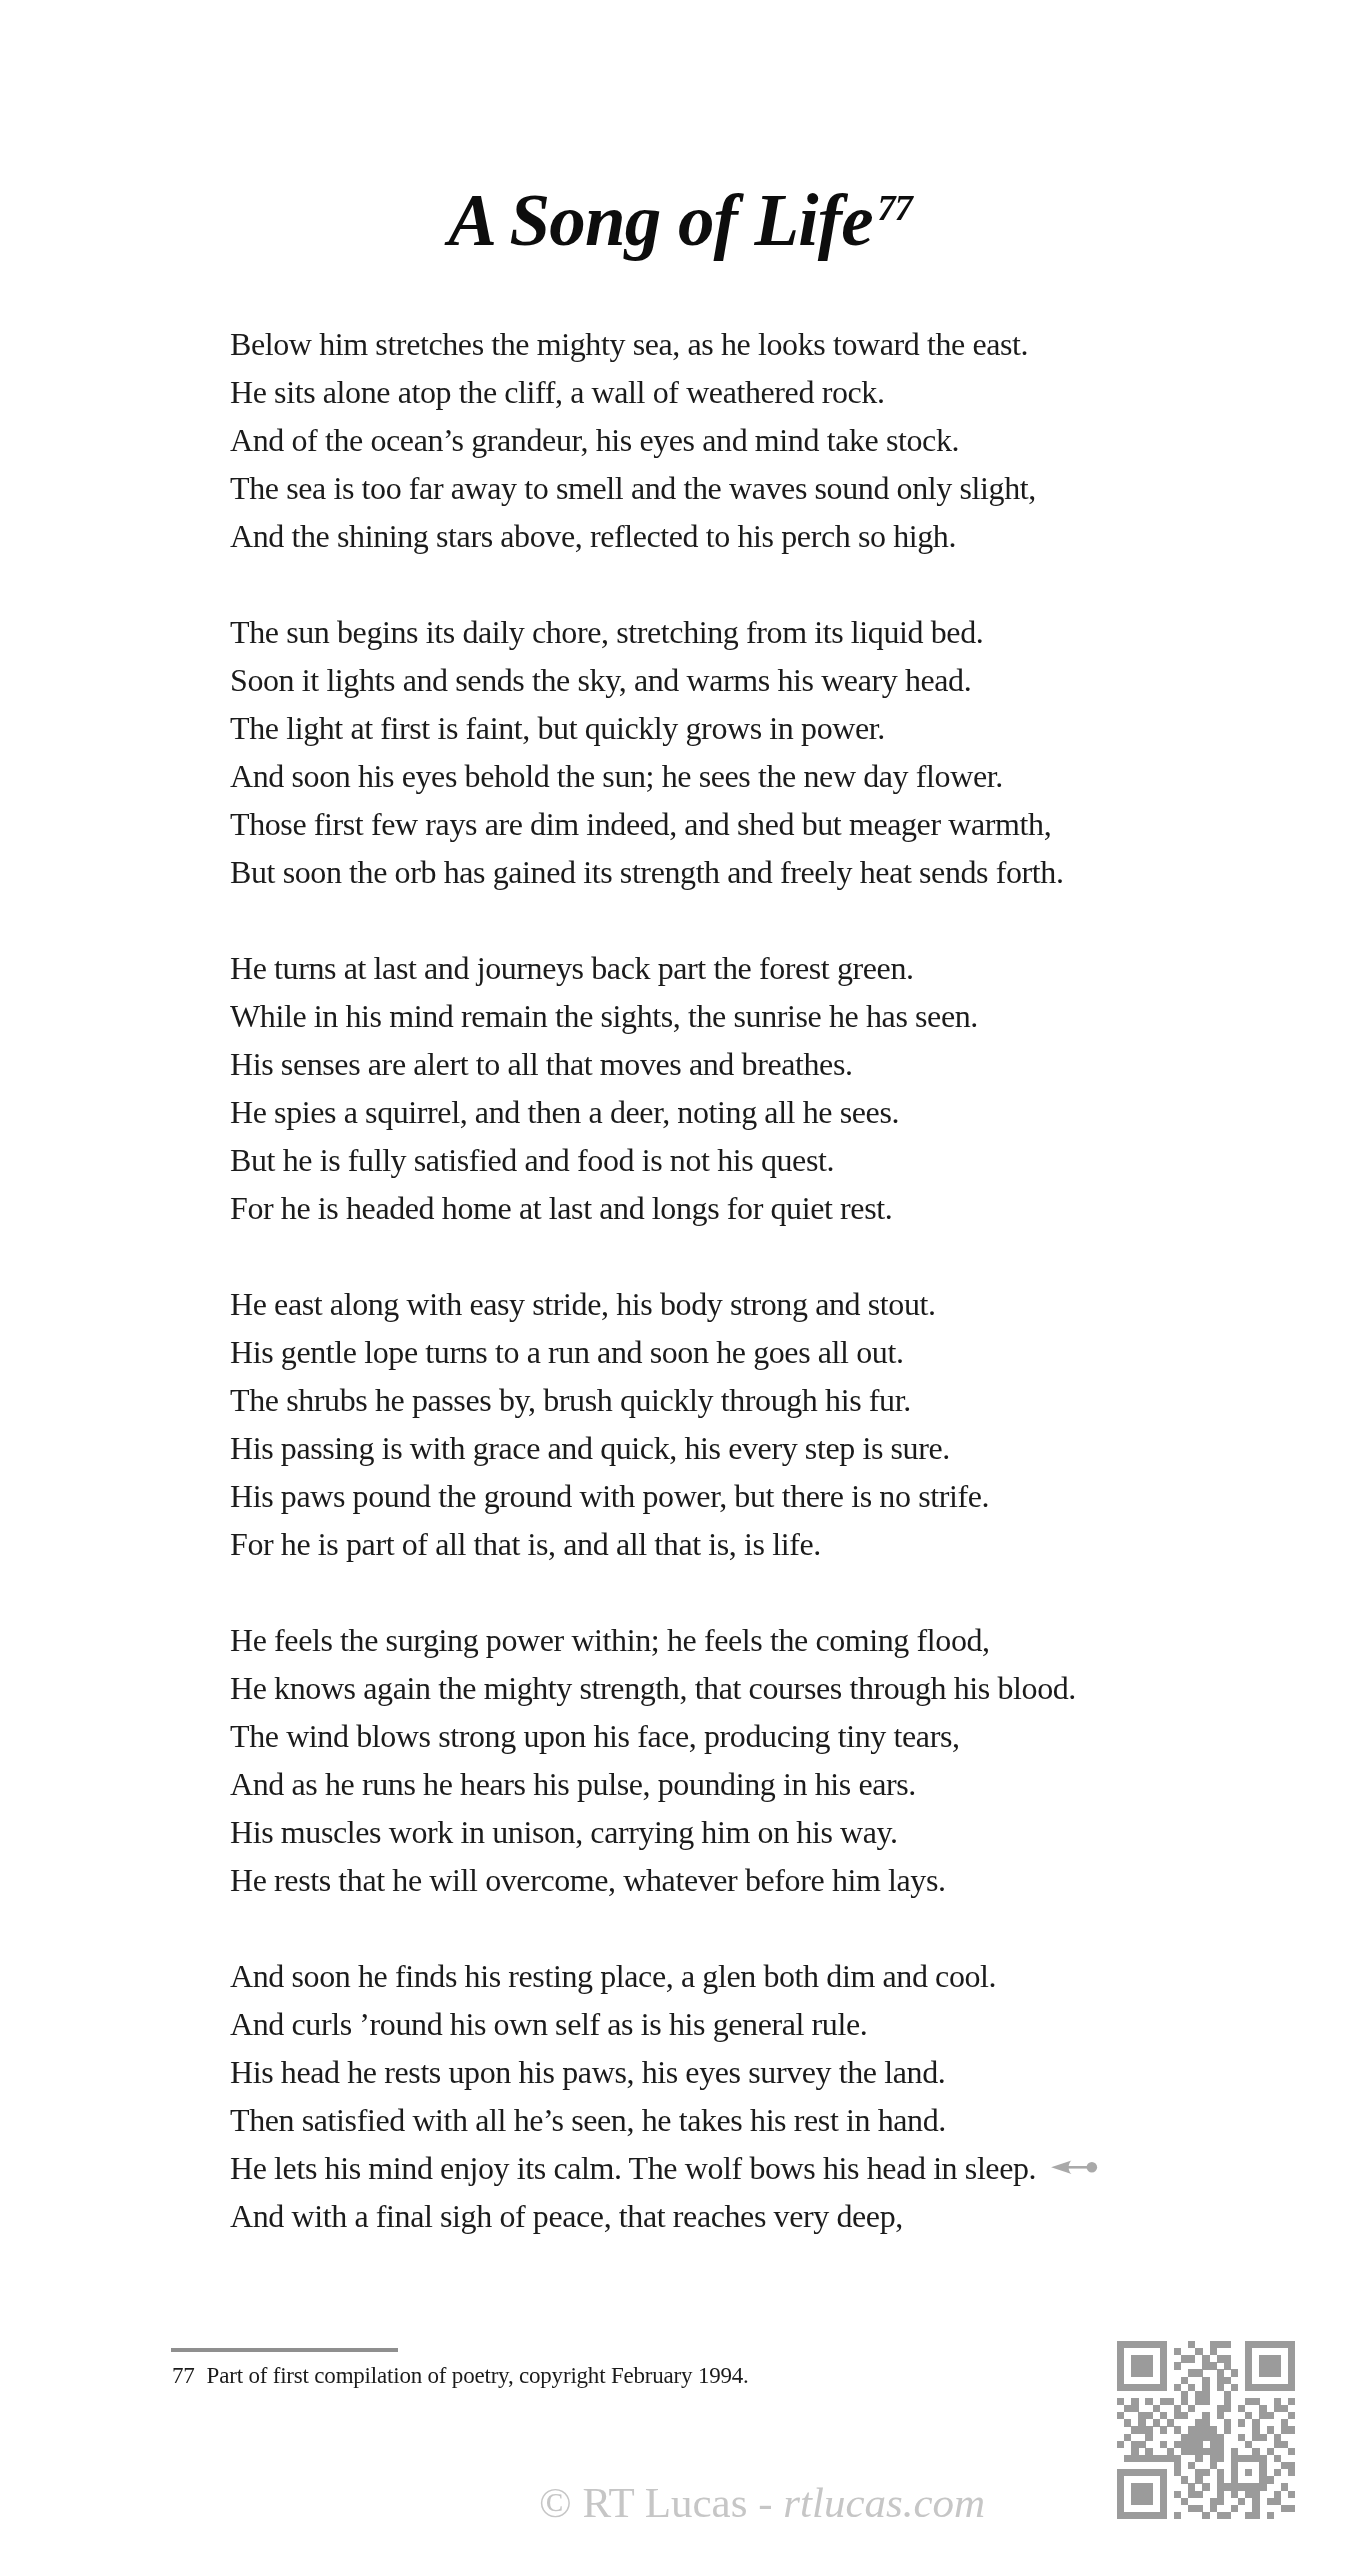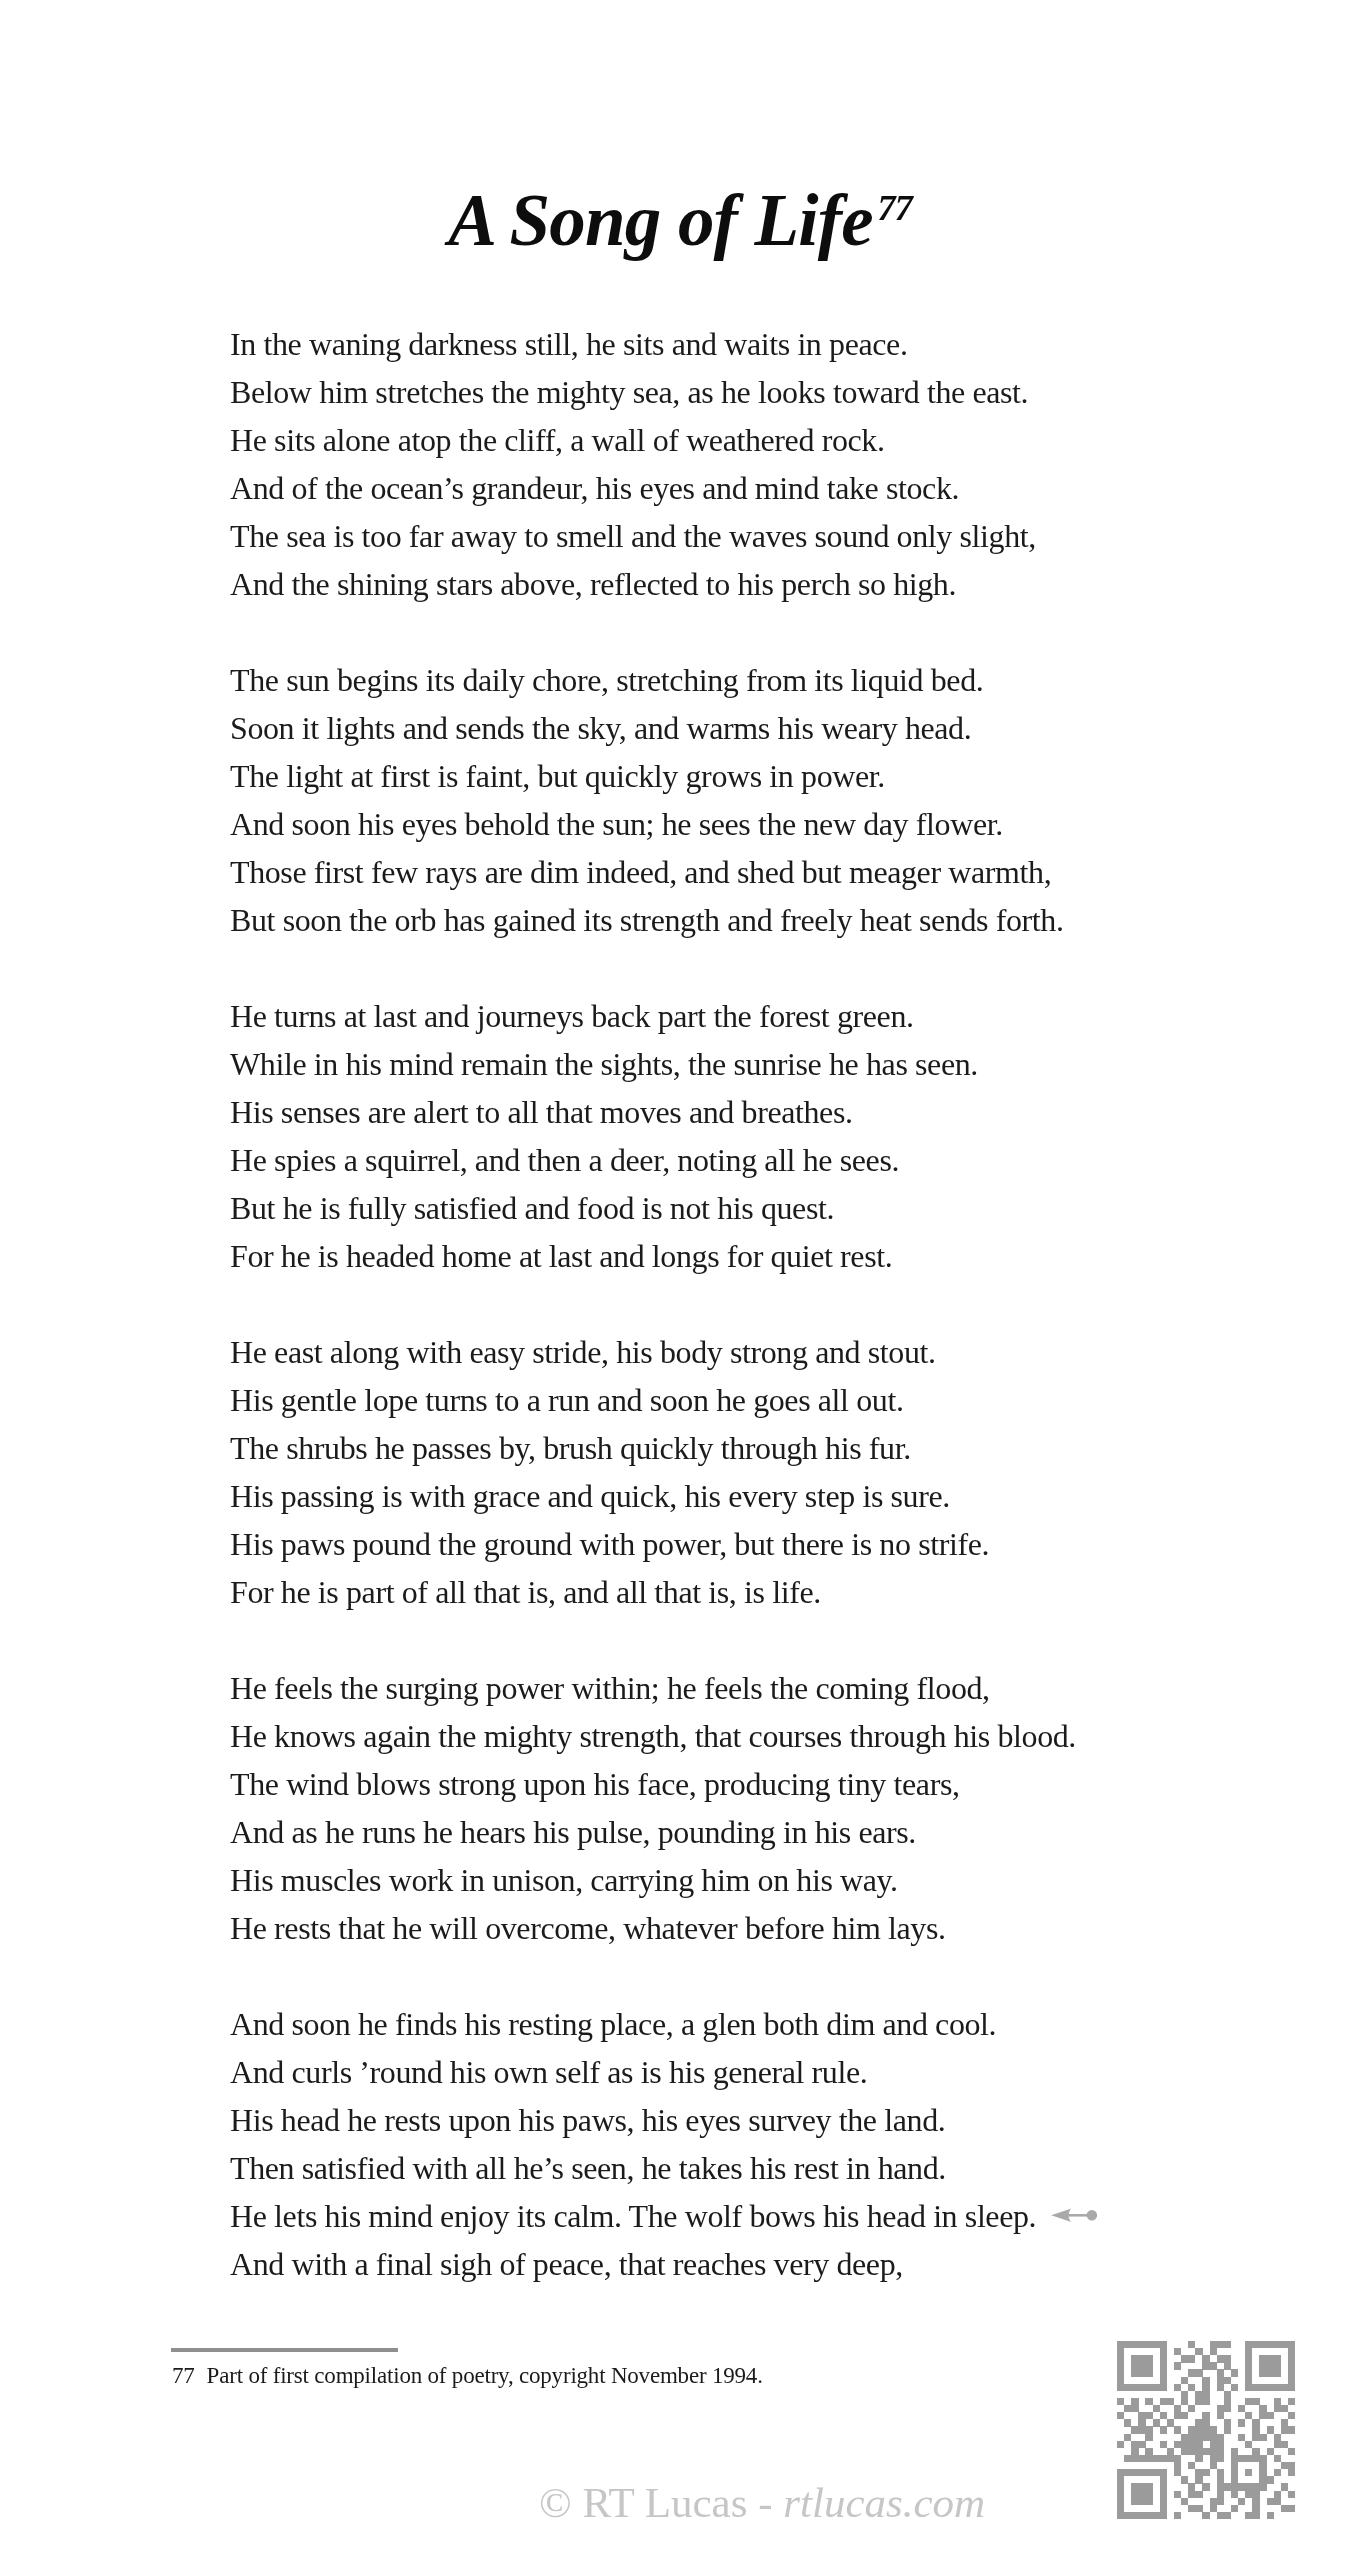--- a/index.html
+++ b/index.html
@@ -91,21 +91,20 @@
 </style>
 </head>
 <body>
 
 <div class="page">
 
   <h1 class="title"><span>A Song of Life</span><sup>77</sup></h1>
 
   <div class="poem" id="poem">
       <div class="stanza">
-        <div class="poem-line">In the waning darkness still, he sits and waits in peace.</div>
         <div class="poem-line">Below him stretches the mighty sea, as he looks toward the east.</div>
         <div class="poem-line">He sits alone atop the cliff, a wall of weathered rock.</div>
         <div class="poem-line">And of the ocean’s grandeur, his eyes and mind take stock.</div>
         <div class="poem-line">The sea is too far away to smell and the waves sound only slight,</div>
         <div class="poem-line">And the shining stars above, reflected to his perch so high.</div>
       </div>
       <div class="stanza">
         <div class="poem-line">The sun begins its daily chore, stretching from its liquid bed.</div>
         <div class="poem-line">Soon it lights and sends the sky, and warms his weary head.</div>
         <div class="poem-line">The light at first is faint, but quickly grows in power.</div>
@@ -146,21 +145,21 @@
             <path d="M0,11 L27,2 C22,6 22,16 27,20 Z" fill="#a9a9a9"></path>
             <rect x="20" y="9.3" width="33" height="3.4" fill="#a9a9a9"></rect>
             <circle cx="54" cy="11" r="7" fill="#a9a9a9"></circle>
           </svg></div>
         <div class="poem-line">And with a final sigh of peace, that reaches very deep,</div>
       </div>
     </div>
 
   <div class="footnote-rule"></div>
 
-  <div class="footnote"><span class="fn-marker">77</span><span>Part of first compilation of poetry, copyright November 1994.</span></div>
+  <div class="footnote"><span class="fn-marker">77</span><span>Part of first compilation of poetry, copyright February 1994.</span></div>
 
   <div class="watermark"><span>© RT Lucas - </span><em>rtlucas.com</em></div>
 
   <svg class="qr" id="qr" xmlns="http://www.w3.org/2000/svg" shape-rendering="crispEdges" viewBox="0 0 25 25">
       <rect x="0" y="0" width="1.02" height="1.02" fill="#9b9b9b"></rect>
       <rect x="1" y="0" width="1.02" height="1.02" fill="#9b9b9b"></rect>
       <rect x="2" y="0" width="1.02" height="1.02" fill="#9b9b9b"></rect>
       <rect x="3" y="0" width="1.02" height="1.02" fill="#9b9b9b"></rect>
       <rect x="4" y="0" width="1.02" height="1.02" fill="#9b9b9b"></rect>
       <rect x="5" y="0" width="1.02" height="1.02" fill="#9b9b9b"></rect>

